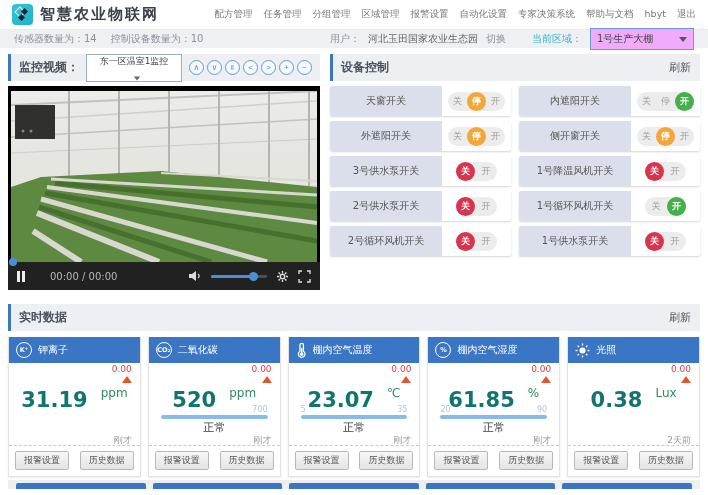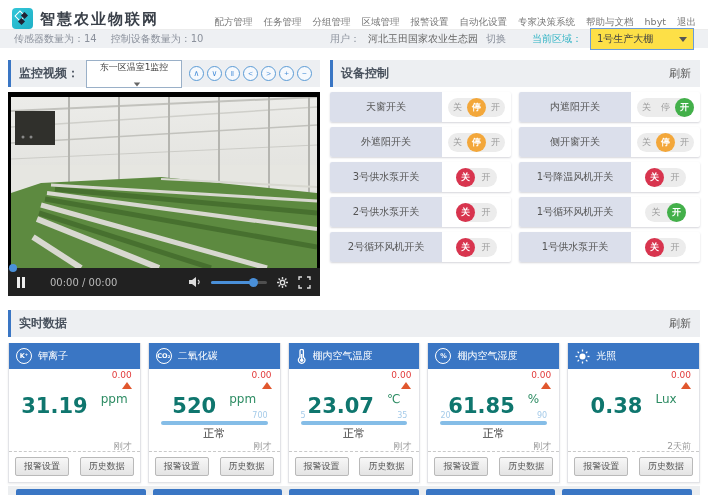--- a/index.html
+++ b/index.html
@@ -1,48 +1,48 @@
 <!DOCTYPE html>
 <html><head>
 <meta charset="utf-8">
 <style>
   * { margin:0; padding:0; box-sizing:border-box; }
   html,body { width:708px; height:495px; overflow:hidden; background:#fff;
     font-family:"DejaVu Sans","Liberation Sans",sans-serif; }
 
   
-  .topbar { height:30px; display:flex; align-items:flex-end; padding:0 12px;
+  .topbar { height:30px; display:flex; align-items:center; padding:0 12px;
     background:#fff; border-bottom:1px solid #ececec; }
   .logo { width:21px; height:21px; border-radius:4px; position:relative; flex:0 0 auto;
     background:linear-gradient(135deg,#33c6d8,#1fb0c6); margin-right:7px; }
   .logo .d1,.logo .d2,.logo .d3 { position:absolute; transform:rotate(45deg); }
   .logo .d1 { width:8px; height:8px; border:1.6px solid #fff; left:4px; top:4px; }
   .logo .d2 { width:5px; height:5px; background:#223; left:10px; top:5px; }
   .logo .d3 { width:5px; height:5px; background:#223; left:7px; top:11px; }
   .brand-title { font-size:15px; font-weight:bold; color:#3a4049; letter-spacing:2px; }
   .nav { margin-left:auto; display:flex; gap:11px; }
   .nav-item { font-size:9.5px; color:#777; cursor:pointer; white-space:nowrap; }
 
   
   .statusbar { height:18px; background:#eef0f3; display:flex; align-items:center;
     padding:0 14px; font-size:10px; color:#8b919c; }
   .statusbar .grp { display:flex; align-items:center; gap:14px; }
   .statusbar .right { margin-left:auto; display:flex; align-items:center; gap:8px; }
   .user-name { color:#666; }
   .switch-link { color:#8b919c; cursor:pointer; }
   .region-label { color:#2fb3c4; margin-left:18px; }
-  .select-box { background:#fde047; border:1px solid #6a9bd8; height:19px; min-width:104px;
+  .select-box { background:#f0abfc; border:1px solid #6a9bd8; height:19px; min-width:104px;
     display:flex; align-items:center; justify-content:space-between; padding:10px 6px;
     font-size:10px; color:#444; cursor:pointer; }
   .caret { width:0; height:0; border-left:4px solid transparent; border-right:4px solid transparent;
     border-top:5px solid #555; margin-left:6px; }
 
   
   .main { padding:0 8px; }
-  .row1 { display:flex; gap:10px; margin-top:12px; }
+  .row1 { display:flex; gap:10px; margin-top:6px; }
   .col-left { width:312px; flex:0 0 auto; }
   .col-right { flex:1; }
 
   .section-bar { height:27px; background:#edeff2; border-left:3px solid #3a76c4;
     display:flex; align-items:center; padding:0 9px 0 8px; gap:7px; }
   .section-title { font-size:12px; font-weight:bold; color:#49525e; white-space:nowrap; }
   .refresh { margin-left:auto; font-size:11px; color:#555; cursor:pointer; }
 
   .cam-select { background:#fff; border:1px solid #9ab0c8; height:28px; min-width:96px;
     display:flex; align-items:center; justify-content:space-between; padding:0 4px;

